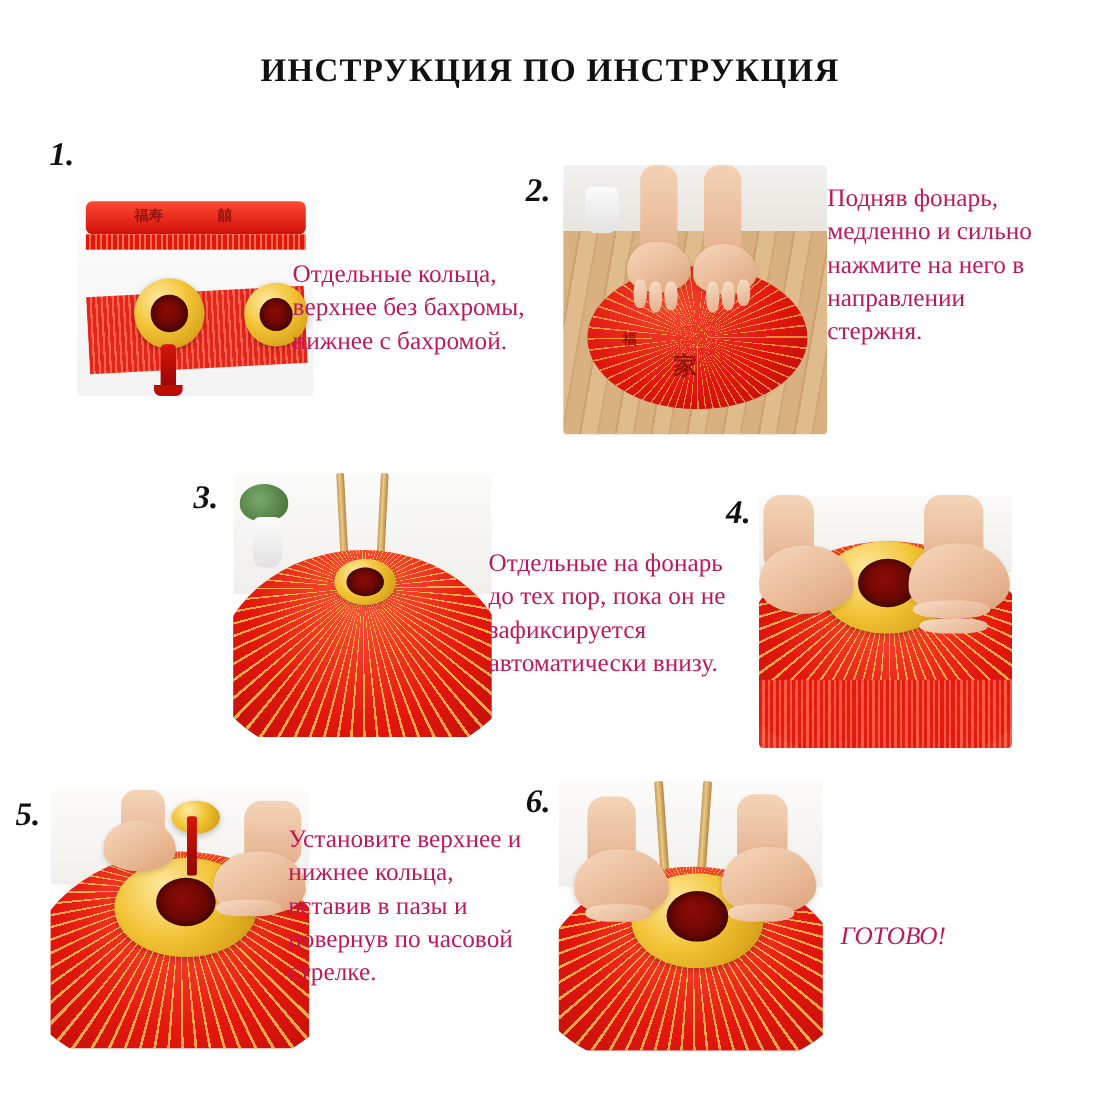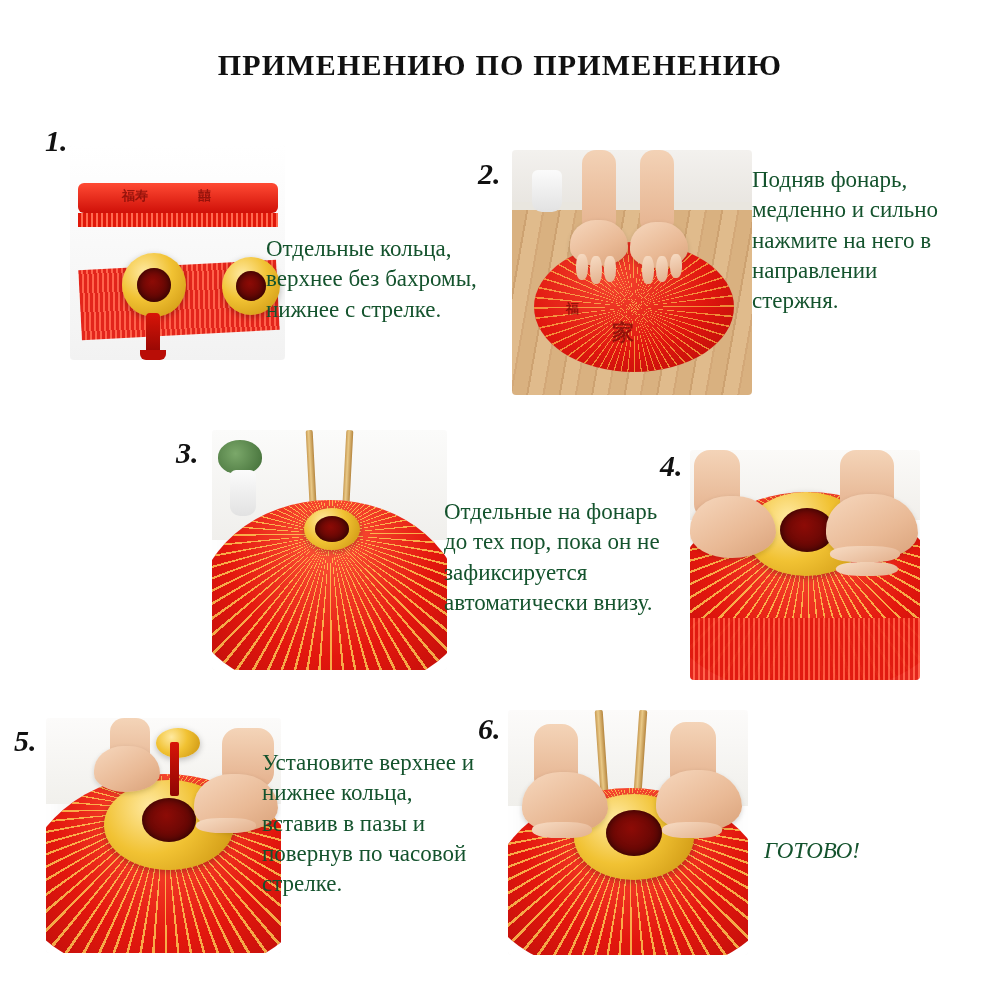--- a/index.html
+++ b/index.html
@@ -53,21 +53,21 @@
     box-shadow:
       inset 0 0 18px 10px rgba(255,255,255,0.95),
       inset 0 0 34px 18px rgba(255,255,255,0.65);
     background: #f4f4f4;
   }
   .caption {
     position: absolute;
     font-family: "Liberation Serif", serif;
     font-size: 23px;
     line-height: 1.32;
-    color: #14532d;
+    color: #be185d;
   }
   .caption.center {
     text-align: left;
   }
   .caption.italic {
     font-style: italic;
   }
 
   
   .ph-inner {
@@ -175,21 +175,21 @@
     position: absolute;
     background: linear-gradient(#fbfbfb, #e2e2e2);
     border-radius: 6px 6px 10px 10px;
   }
 </style>
 </head>
 <body>
 
 <div class="page">
 
-  <div class="title">ПРИМЕНЕНИЮ ПО ПРИМЕНЕНИЮ</div>
+  <div class="title">ИНСТРУКЦИЯ ПО ИНСТРУКЦИЯ</div>
 
   <div class="step">
     <div class="step-num" style="left:45px; top:124px;">1.</div>
 
     <div class="photo" style="left:70px; top:145px; width:215px; height:215px;">
       <div class="ph-inner">
         <div class="wall" style="height:100%; background:linear-gradient(#ffffff,#f2f2f2);"></div>
 
         <div style="position:absolute; left:8px; top:38px; width:200px; height:30px; background:linear-gradient(#ff4a33,#cf1008); border-radius:6px;"></div>
         <div style="position:absolute; left:8px; top:68px; width:200px; height:14px; background:repeating-linear-gradient(90deg,#e01709 0 3px,#ff6a50 3px 5px);"></div>
@@ -201,21 +201,21 @@
         <div class="gold-ring" style="left:52px; top:108px; width:64px; height:64px;"></div>
         <div class="ring-hole" style="left:67px; top:123px; width:34px; height:34px;"></div>
         <div class="gold-ring" style="left:152px; top:112px; width:58px; height:58px;"></div>
         <div class="ring-hole" style="left:166px; top:126px; width:30px; height:30px;"></div>
 
         <div class="tassel" style="left:76px; top:168px; width:14px; height:44px; border-radius:4px;"></div>
         <div style="position:absolute; left:70px; top:205px; width:26px; height:10px; background:#b90d06; border-radius:0 0 6px 6px;"></div>
       </div>
     </div>
 
-    <div class="caption" style="left:266px; top:234px; width:240px;">Отдельные кольца, верхнее без бахромы, нижнее с стрелке.</div>
+    <div class="caption" style="left:266px; top:234px; width:240px;">Отдельные кольца, верхнее без бахромы, нижнее с бахромой.</div>
   </div>
 
   <div class="step">
     <div class="step-num" style="left:478px; top:157px;">2.</div>
 
     <div class="photo" style="left:512px; top:150px; width:240px; height:245px;">
       <div class="ph-inner">
         <div class="wall" style="height:58px;"></div>
         <div style="position:absolute; left:0; right:0; top:52px; height:8px; background:#e9e6df;"></div>
         <div class="floor" style="top:60px;"></div>

